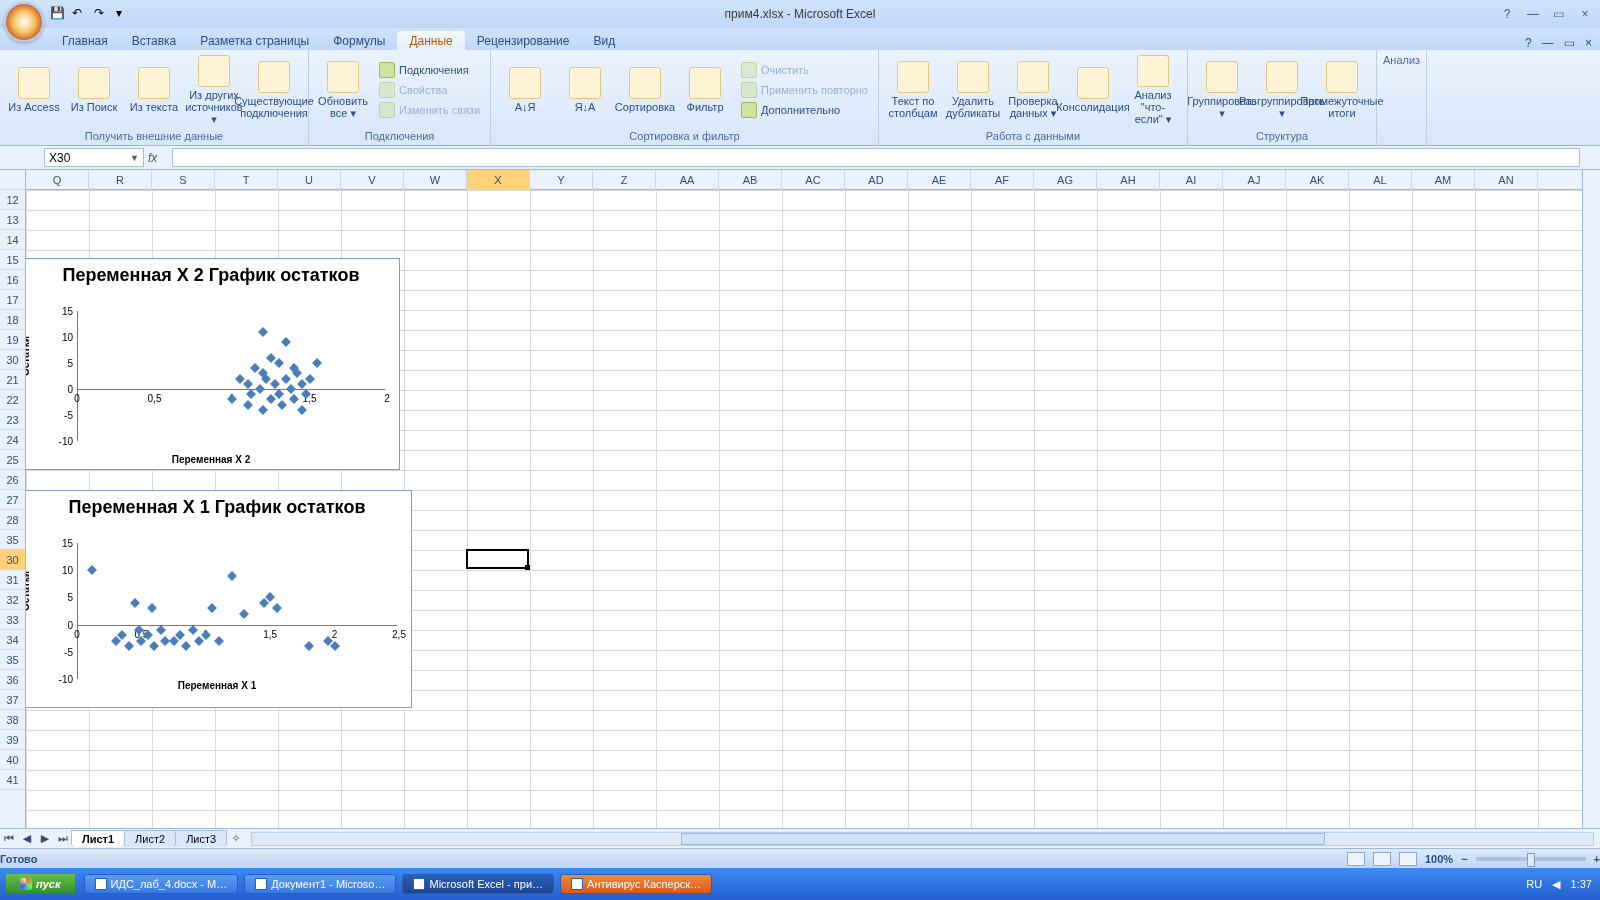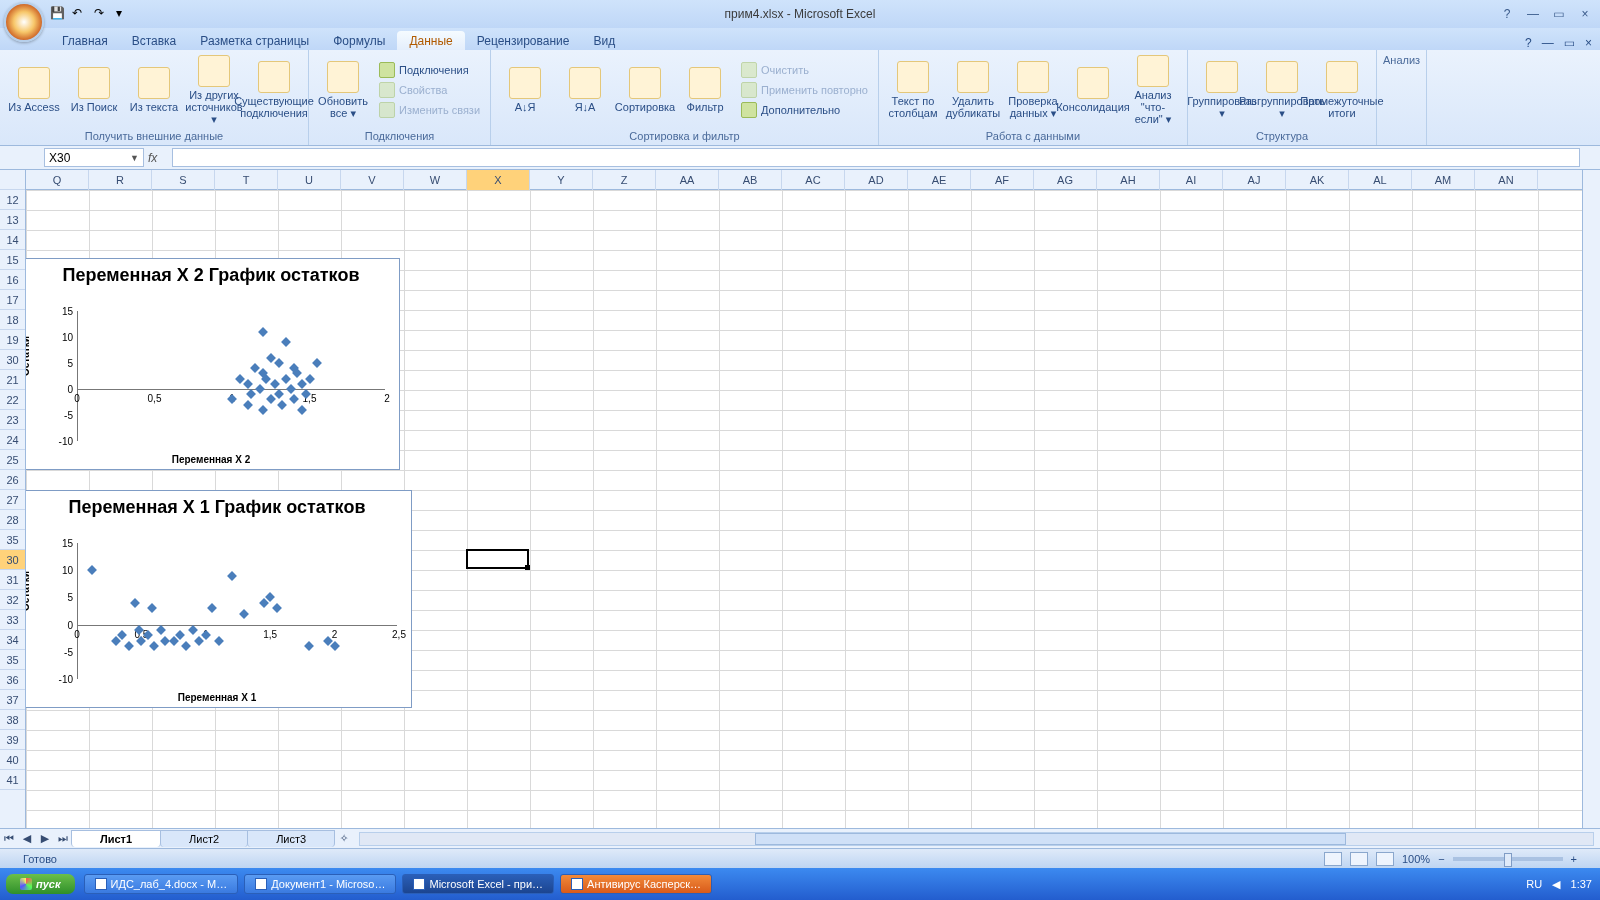--- a/index.html
+++ b/index.html
@@ -64,35 +64,35 @@
   .axis-y-label { position:absolute; left:2px; top:50%; transform: rotate(-90deg) translate(0,-50%); transform-origin:left top; font-size:10px; font-weight:bold;}
   .axis-x-label { position:absolute; left:0; right:0; text-align:center; font-size:10px; font-weight:bold;}
   .pt { position:absolute; width:7px; height:7px; background:#4a7ebB; transform: translate(-50%,-50%) rotate(45deg);}
   .axis-line { position:absolute; background:#777;}
   .xtick { position:absolute; font-size:10px; transform:translateX(-50%);}
   .ytick { position:absolute; font-size:10px; right: calc(100% + 4px); transform:translateY(-50%);}
 
   
   .sheettabs { height:20px; background:#e9f1fc; border-top:1px solid #9db9dd; display:flex; align-items:center; font-size:11px;}
   .navbtn { width:18px; text-align:center; color:#374d72; }
-  .sheettab { padding:2px 28px; border:1px solid #a7bfe0; border-bottom:none; background:#d9e7fa; margin-left:-1px; border-radius:0 0 4px 4px;}
+  .sheettab { padding:2px 10px; border:1px solid #a7bfe0; border-bottom:none; background:#d9e7fa; margin-left:-1px; border-radius:0 0 4px 4px;}
   .sheettab.active { background:#fff; font-weight:bold;}
   .hscroll { flex:1; margin:0 6px; height:14px; background:#e0e8f5; border:1px solid #b8cfeb; position:relative;}
   .hscroll .thumb{position:absolute; left:32%; width:48%; top:0; bottom:0; background:#cfe0f7; border:1px solid #9db9dd;}
 
   
-  .status { height:20px; background:linear-gradient(#dfeaf9,#bed5f2); border-top:1px solid #9db9dd; display:flex; align-items:center; font-size:11px; padding:0 23px; color:#2a4e86;}
+  .status { height:20px; background:linear-gradient(#dfeaf9,#bed5f2); border-top:1px solid #9db9dd; display:flex; align-items:center; font-size:11px; padding:0 0; color:#2a4e86;font-weight:bold;}
   .status .right { margin-left:auto; display:flex; align-items:center; gap:8px;}
   .viewbtn { width:18px; height:14px; border:1px solid #8aa7cd; background:#eef4fd;}
   .zoomslider { width:110px; height:4px; background:#aac2e2; position:relative;}
   .zoomslider::before{content:""; position:absolute; left:50%; top:-4px; width:6px; height:12px; background:#dfeaf9; border:1px solid #7f9cc5; transform:translateX(-50%);}
 
   
   .taskbar { height:32px; background:linear-gradient(#3c8af0,#235dce); display:flex; align-items:center; font-size:11px; color:#fff;}
-  .startbtn { background:linear-gradient(#6bbf4a,#2f8f2a); border-radius:7px; padding:4px 14px; margin:2px 6px; font-style:italic; font-weight:bold; display:flex; gap:4px;}
+  .startbtn { background:linear-gradient(#6bbf4a,#2f8f2a); border-radius:0; padding:4px 14px; margin:2px 6px; font-style:italic; font-weight:bold; display:flex; gap:4px;}
   .taskbtn { background:linear-gradient(#5a9bf2,#3a7ae0); border:1px solid #2a5fb8; border-radius:3px; padding:3px 10px; margin:2px 3px; max-width:170px; overflow:hidden; white-space:nowrap; text-overflow:ellipsis; display:flex; align-items:center; gap:4px;}
   .taskbtn.active { background:linear-gradient(#2a5fb8,#1c4590);}
   .taskbtn.alert { background:linear-gradient(#f28a3a,#d85a1a);}
   .tray { margin-left:auto; display:flex; align-items:center; gap:10px; padding:0 8px;}
   .square{width:12px;height:12px;display:inline-block;}
 </style>
 </head>
 <body>
 
 <div class="titlebar">
@@ -420,21 +420,21 @@
             <div class="pt" style="left: 154.56px; top: 32.64px;"></div>
             <div class="pt" style="left: 167.44px; top: 70.72px;"></div>
             <div class="pt" style="left: 186.76px; top: 59.84px;"></div>
             <div class="pt" style="left: 193.2px; top: 54.4px;"></div>
             <div class="pt" style="left: 199.64px; top: 65.28px;"></div>
             <div class="pt" style="left: 231.84px; top: 103.36px;"></div>
             <div class="pt" style="left: 251.16px; top: 97.92px;"></div>
             <div class="pt" style="left: 257.6px; top: 103.36px;"></div>
           </div>
           <div class="axis-y-label" style="top: 120px;">Остатки</div>
-          <div class="axis-x-label" style="bottom: 4px;">Переменная X 1</div>
+          <div class="axis-x-label" style="bottom: 16px;">Переменная X 1</div>
         </div>
     </div>
   </div>
   <div class="vscroll"></div>
 </div>
 
 <div class="sheettabs">
   <span class="navbtn">⏮</span>
   <span class="navbtn">◀</span>
   <span class="navbtn">▶</span>

